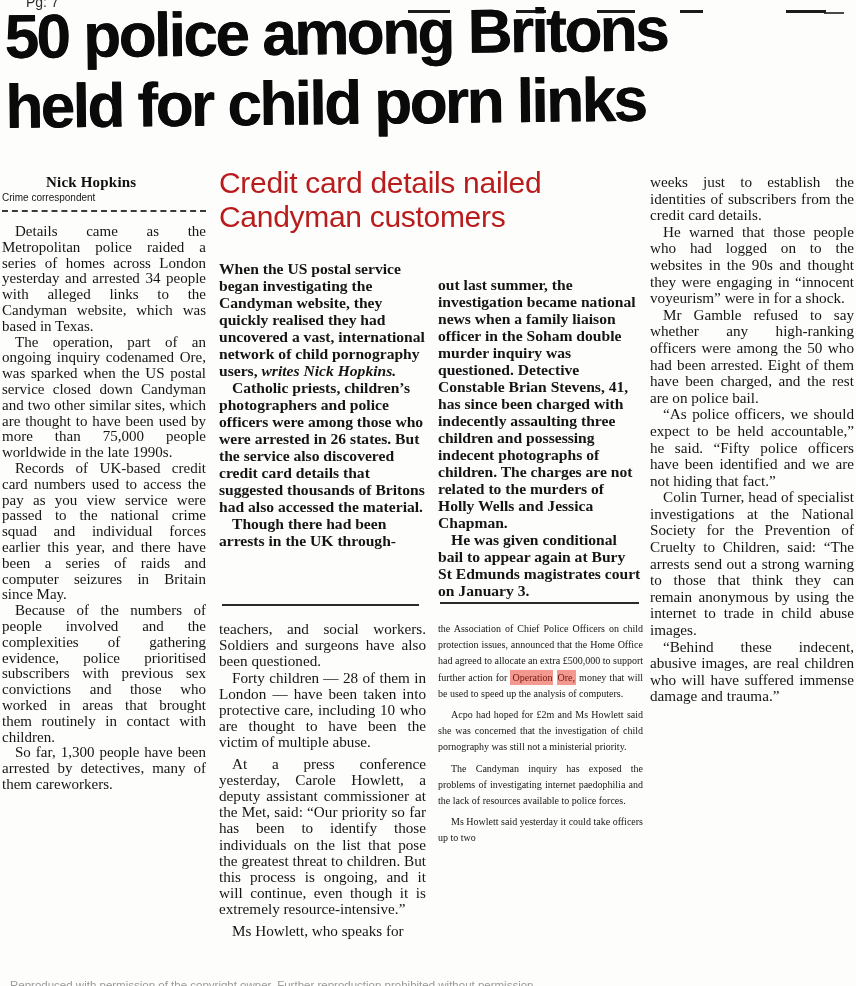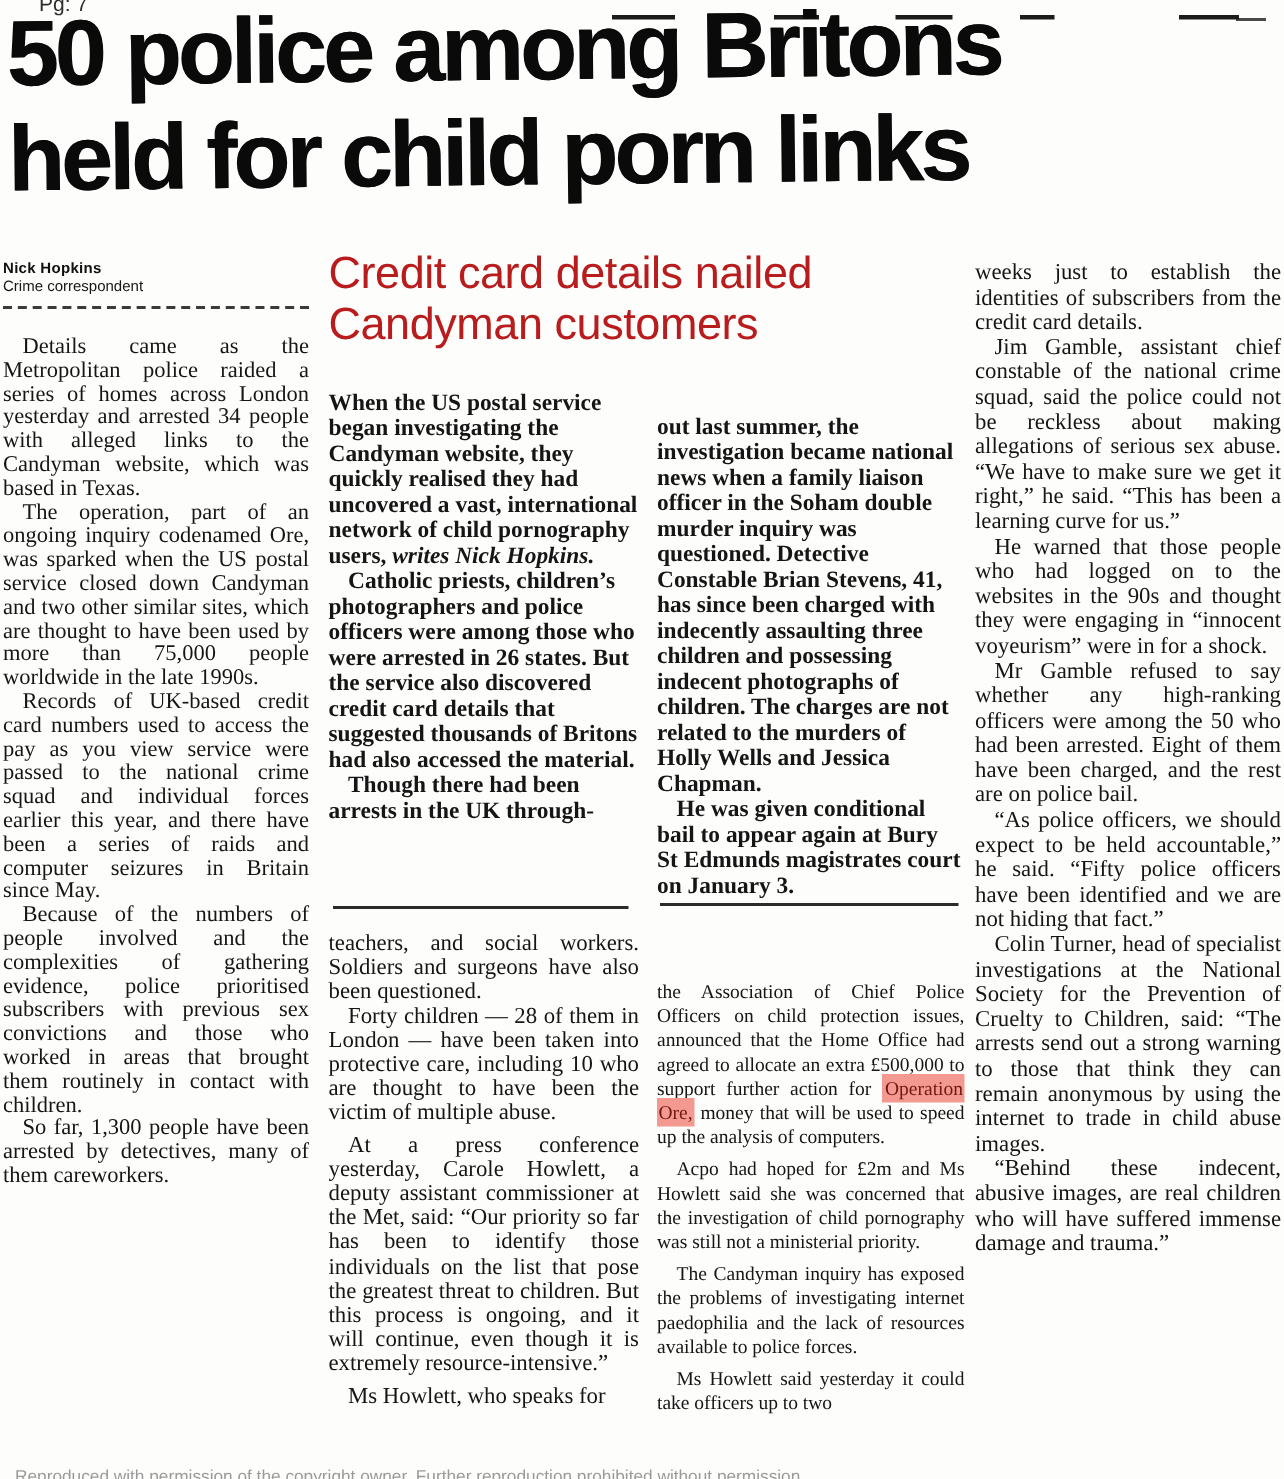--- a/index.html
+++ b/index.html
@@ -22,22 +22,22 @@
     position:absolute; left:4px; top:2px; width:850px;
     font-family:"Liberation Sans", sans-serif; font-weight:bold;
     font-size:62px; line-height:70px; letter-spacing:-2.5px; color:#0a0a0a;
     transform:rotate(-0.65deg); transform-origin:left top;
     text-shadow:0.5px 0 0 #0a0a0a;
     white-space:nowrap;
   }
 
   .byline-block { position:absolute; left:2px; top:174px; width:204px; }
   .byline-name {
-    font-family:Liberation Sans, sans-serif; font-weight:bold; font-size:10px;
-    letter-spacing:0.2px; color:#101010;
+    font-family:Liberation Serif, serif; font-weight:bold; font-size:15px;
+    letter-spacing:0.2px; color:#101010;margin-left:44px;
   }
   .byline-role {
     font-family:"Liberation Sans", sans-serif; font-size:10px; color:#161616; margin-top:1px;
   }
   .byline-rule { border:none; border-top:2px dashed #3a3a3a; margin:7px 0 0 0; }
 
   .subhead {
     position:absolute; left:219px; top:166px; width:440px;
     font-family:"Liberation Sans", sans-serif; font-size:30px; line-height:34px;
     letter-spacing:-0.3px; color:#b91c1c;
@@ -54,21 +54,21 @@
     font-weight:bold; font-size:15.6px; line-height:17px; text-align:left;
   }
   .col2-top { left:219px; top:260px; width:207px; }
   .col3-top { left:438px; top:276px; width:205px; }
   .credit { font-style:italic; font-weight:bold; }
 
   .rule-col2 { position:absolute; left:222px; top:604px; width:197px; border-top:2px solid #2b2b2b; }
   .rule-col3 { position:absolute; left:440px; top:602px; width:199px; border-top:2px solid #2b2b2b; }
 
   .col2-low { left:219px; top:621px; width:207px; font-size:15.2px; line-height:16.2px; }
-  .col3-low { left:438px; top:621px; width:205px; font-size:13px; line-height:16.2px;margin-top:32px; }
+  .col3-low { left:438px; top:621px; width:205px; font-size:10px; line-height:16.2px; }
   .col4     { left:650px; top:174px; width:204px; font-size:15.2px; line-height:16.6px; }
 
   .hl { padding:2px 1px; }
   .hl-first { padding-left:2px; }
 
   .footer {
     position:absolute; top:979px; left:10px; width:846px;
     font-family:"Liberation Sans", sans-serif; font-size:11.5px; color:#9a9a9a;
     white-space:nowrap;
   }
@@ -134,21 +134,20 @@
 
   <div class="col col3-low">
     <p><span>the Association of Chief Police Officers on child protection issues, announced that the Home Office had agreed to allocate an extra £500,000 to support further action for </span><span class="hl hl-first" style="background: rgb(243, 153, 143); color: rgb(115, 24, 18);">Operation</span> <span class="hl" style="background: rgb(243, 153, 143); color: rgb(115, 24, 18);">Ore,</span><span> money that will be used to speed up the analysis of computers.</span></p>
     <p class="ind gap">Acpo had hoped for £2m and Ms Howlett said she was concerned that the investigation of child pornography was still not a ministerial priority.</p>
     <p class="ind gap">The Candyman inquiry has exposed the problems of investigating internet paedophilia and the lack of resources available to police forces.</p>
     <p class="ind gap">Ms Howlett said yesterday it could take officers up to two</p>
   </div>
 
   <div class="col col4">
     <p>weeks just to establish the identities of subscribers from the credit card details.</p>
-    <p class="ind">Jim Gamble, assistant chief constable of the national crime squad, said the police could not be reckless about making allegations of serious sex abuse. “We have to make sure we get it right,” he said. “This has been a learning curve for us.”</p>
     <p class="ind">He warned that those people who had logged on to the websites in the 90s and thought they were engaging in “innocent voyeurism” were in for a shock.</p>
     <p class="ind">Mr Gamble refused to say whether any high-ranking officers were among the 50 who had been arrested. Eight of them have been charged, and the rest are on police bail.</p>
     <p class="ind">“As police officers, we should expect to be held accountable,” he said. “Fifty police officers have been identified and we are not hiding that fact.”</p>
     <p class="ind">Colin Turner, head of specialist investigations at the National Society for the Prevention of Cruelty to Children, said: “The arrests send out a strong warning to those that think they can remain anonymous by using the internet to trade in child abuse images.</p>
     <p class="ind">“Behind these indecent, abusive images, are real children who will have suffered immense damage and trauma.”</p>
   </div>
 
   <div class="footer">Reproduced with permission of the copyright owner.   Further reproduction prohibited without permission.</div>
 
 </div>

